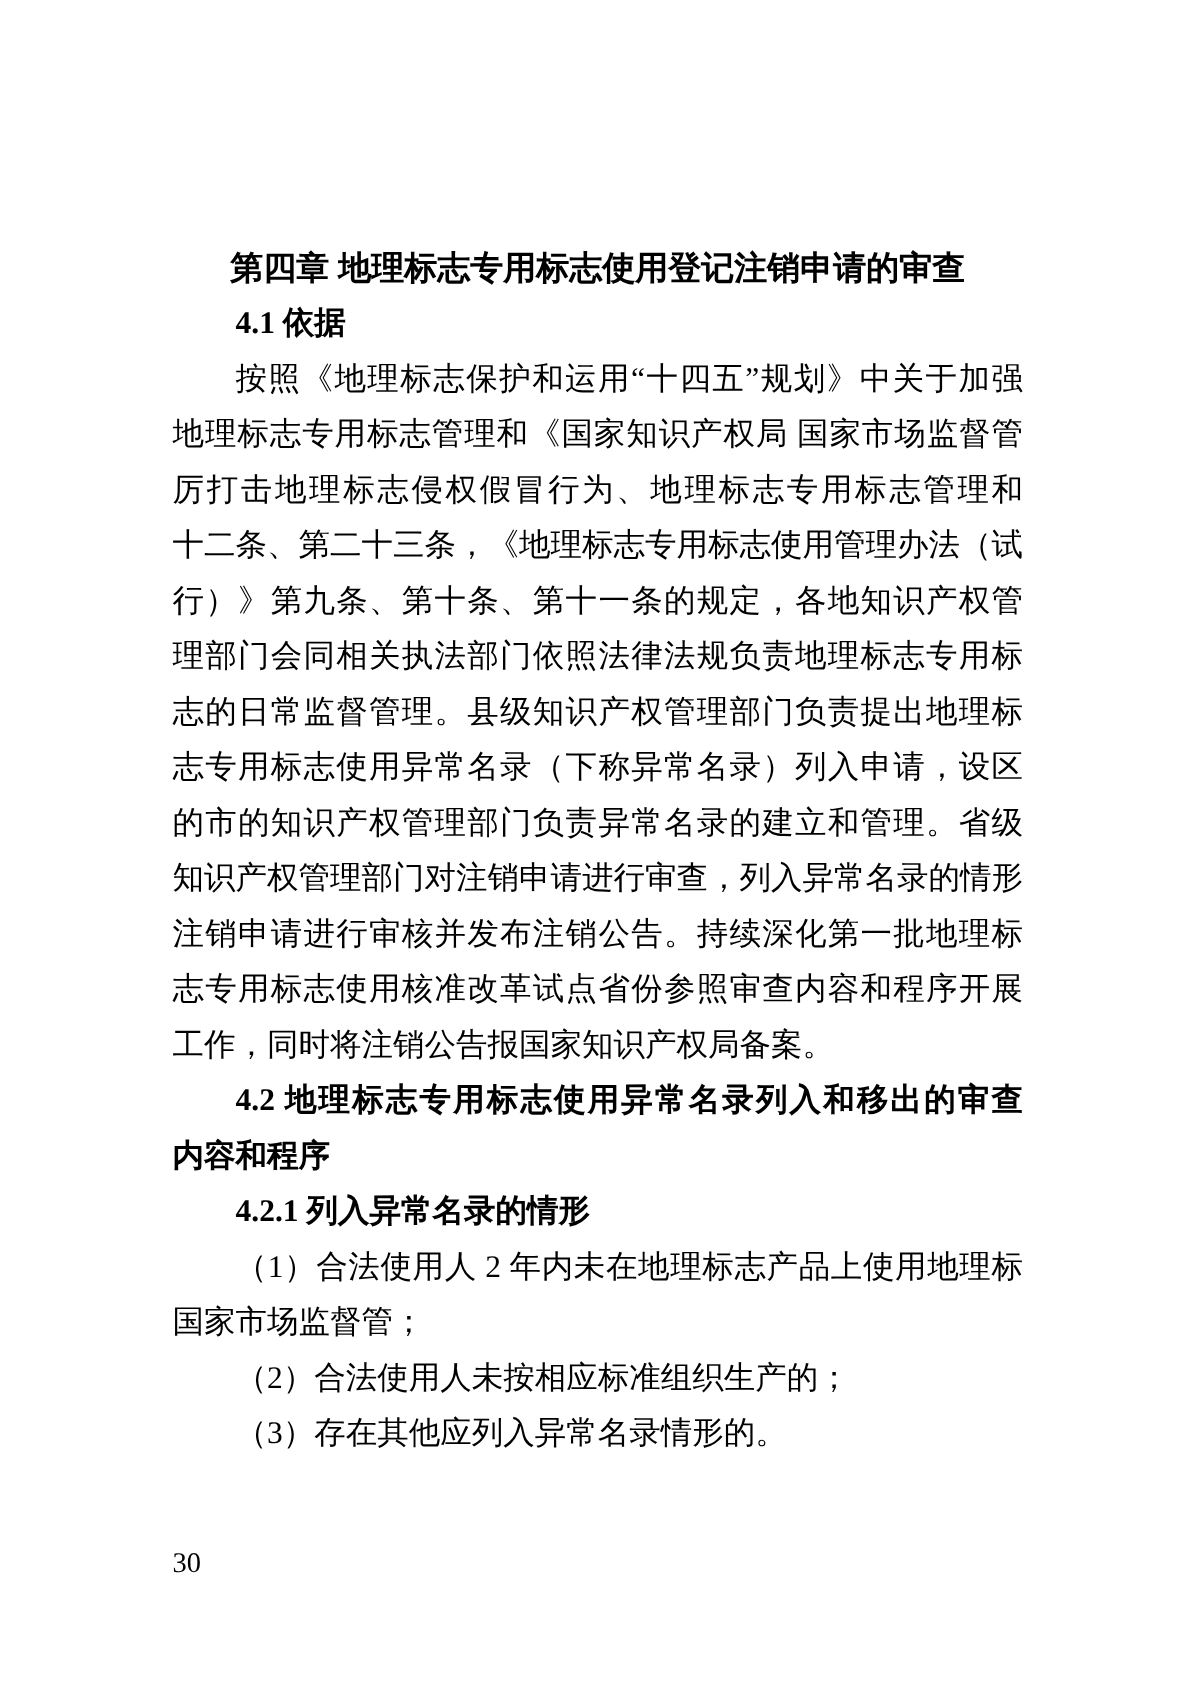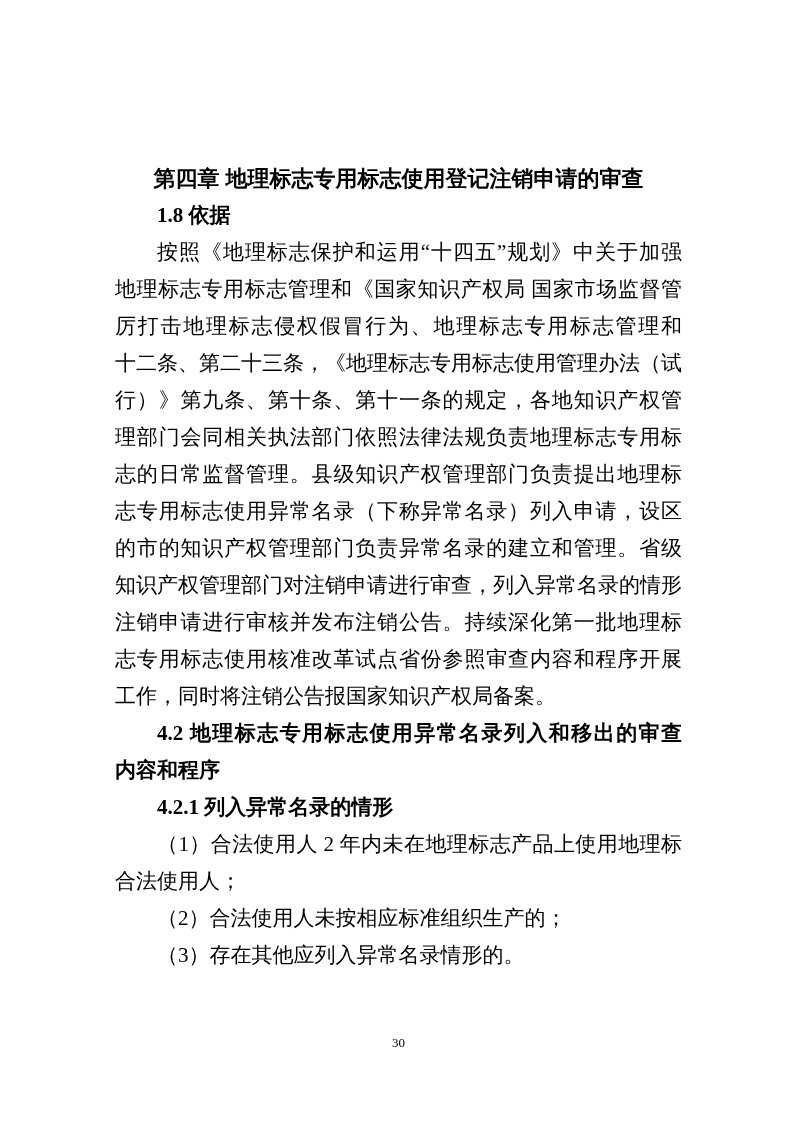--- a/index.html
+++ b/index.html
@@ -44,36 +44,36 @@
   .j {
     text-align: justify;
     text-align-last: justify;
     text-justify: inter-ideograph;
   }
   .page-number {
     position: absolute;
     left: 115px;
     top: 1031px;
     width: 567px;
-    text-align: center;
+    text-align: left;
     font-family: "Liberation Serif", "DejaVu Serif", serif;
-    font-size: 13px;
+    font-size: 19px;
     line-height: 24px;
     color: #000000;
   }
 </style>
 </head>
 <body>
 
 <div class="page">
   <div class="content">
 
     <div class="line chapter-title">第四章 地理标志专用标志使用登记注销申请的审查</div>
 
-    <div class="line h ind">1.8 依据</div>
+    <div class="line h ind">4.1 依据</div>
 
     <div class="line j ind">按照《地理标志保护和运用“十四五”规划》中关于加强</div>
     <div class="line j">地理标志专用标志管理和《国家知识产权局 国家市场监督管</div>
     <div class="line j">厉打击地理标志侵权假冒行为、地理标志专用标志管理和</div>
     <div class="line j">十二条、第二十三条，《地理标志专用标志使用管理办法（试</div>
     <div class="line j">行）》第九条、第十条、第十一条的规定，各地知识产权管</div>
     <div class="line j">理部门会同相关执法部门依照法律法规负责地理标志专用标</div>
     <div class="line j">志的日常监督管理。县级知识产权管理部门负责提出地理标</div>
     <div class="line j">志专用标志使用异常名录（下称异常名录）列入申请，设区</div>
     <div class="line j">的市的知识产权管理部门负责异常名录的建立和管理。省级</div>
@@ -81,20 +81,20 @@
     <div class="line j">注销申请进行审核并发布注销公告。持续深化第一批地理标</div>
     <div class="line j">志专用标志使用核准改革试点省份参照审查内容和程序开展</div>
     <div class="line">工作，同时将注销公告报国家知识产权局备案。</div>
 
     <div class="line h ind j">4.2 地理标志专用标志使用异常名录列入和移出的审查</div>
     <div class="line h">内容和程序</div>
 
     <div class="line h ind">4.2.1 列入异常名录的情形</div>
 
     <div class="line j ind">（1）合法使用人 2 年内未在地理标志产品上使用地理标</div>
-    <div class="line">合法使用人；</div>
+    <div class="line">国家市场监督管；</div>
     <div class="line ind">（2）合法使用人未按相应标准组织生产的；</div>
     <div class="line ind">（3）存在其他应列入异常名录情形的。</div>
 
   </div>
 
   <div class="page-number">30</div>
 </div>
 
 </body></html>

